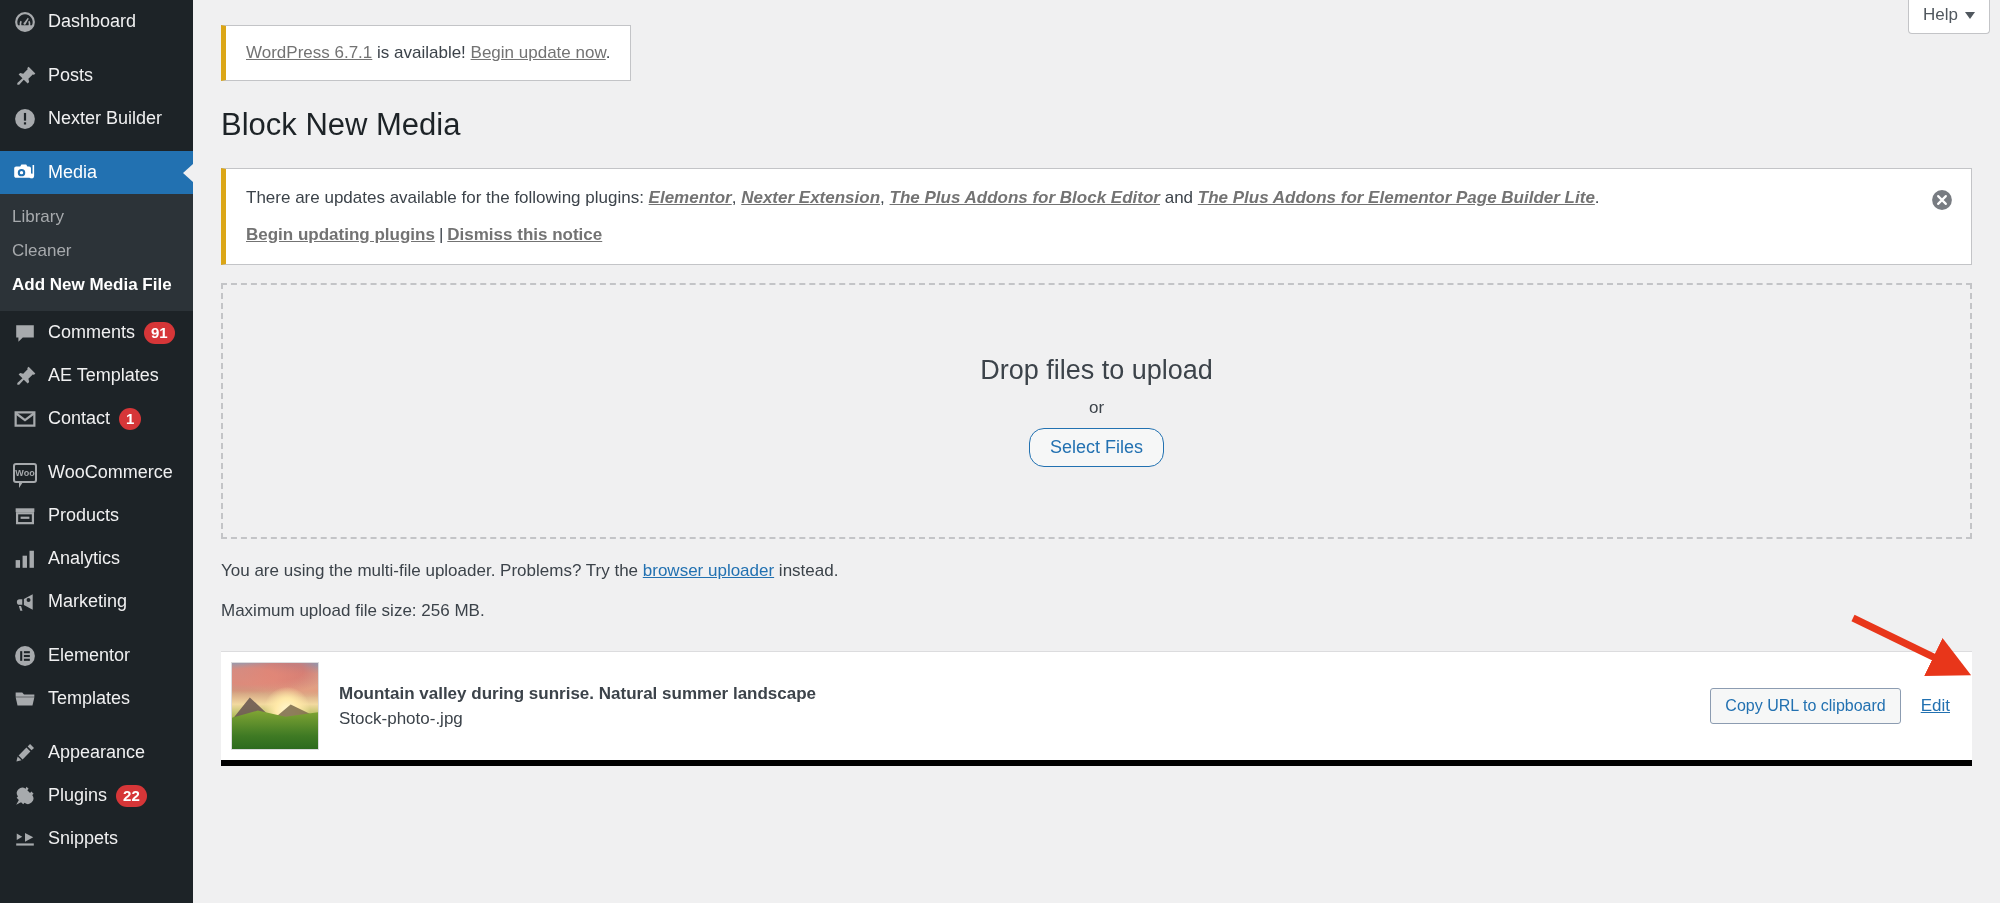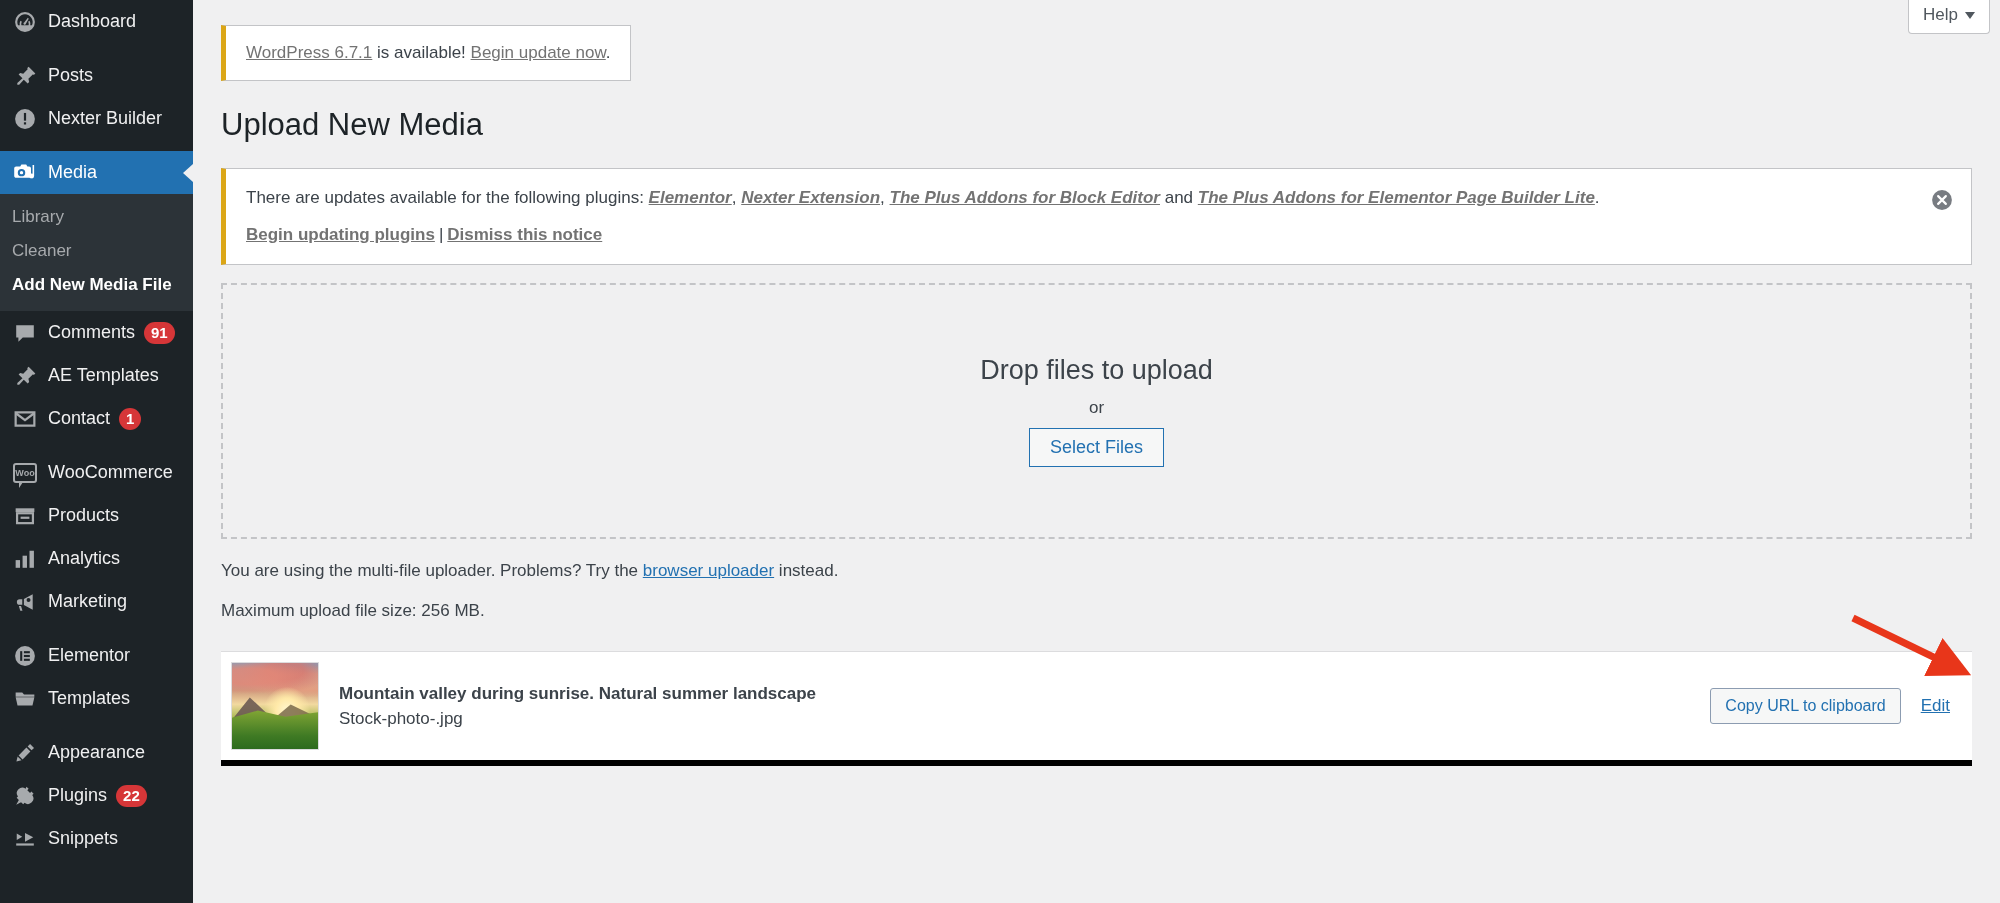--- a/index.html
+++ b/index.html
@@ -185,21 +185,21 @@
   }
   .drop-or {
     font-size: 17px;
     color: #3c434a;
     margin: 12px 0 10px 0;
   }
   .select-files {
     background: #f6f7f7;
     border: 1px solid #2271b1;
     color: #2271b1;
-    border-radius: 0;
+    border-radius: 15px;
     font-size: 18px;
     padding: 8px 20px;
     cursor: pointer;
     font-family: "Liberation Sans", sans-serif;
   }
 
   .uploader-note {
     font-size: 17px;
     color: #3c434a;
     margin-top: 22px;
@@ -483,21 +483,21 @@
     </div>
 
     <div class="content">
 
       
       <div class="notice notice-wp">
         <a href="#">WordPress 6.7.1</a><span> is available! </span><a href="#">Begin update now</a><span>.</span>
       </div>
 
       
-      <h1 class="page-title">Upload New Media</h1>
+      <h1 class="page-title">Block New Media</h1>
 
       
       <div class="notice notice-plugins">
         <div>
           <span>There are updates available for the following plugins: </span><span id="plugin-links"><a href="#">Elementor</a><span>, </span><a href="#">Nexter Extension</a><span>, </span><a href="#">The Plus Addons for Block Editor</a><span> and </span><a href="#">The Plus Addons for Elementor Page Builder Lite</a></span><span>.</span>
         </div>
         <div class="actions">
           <a href="#">Begin updating plugins</a><span class="sep">|</span><a href="#">Dismiss this notice</a>
         </div>
         <span class="dismiss">

